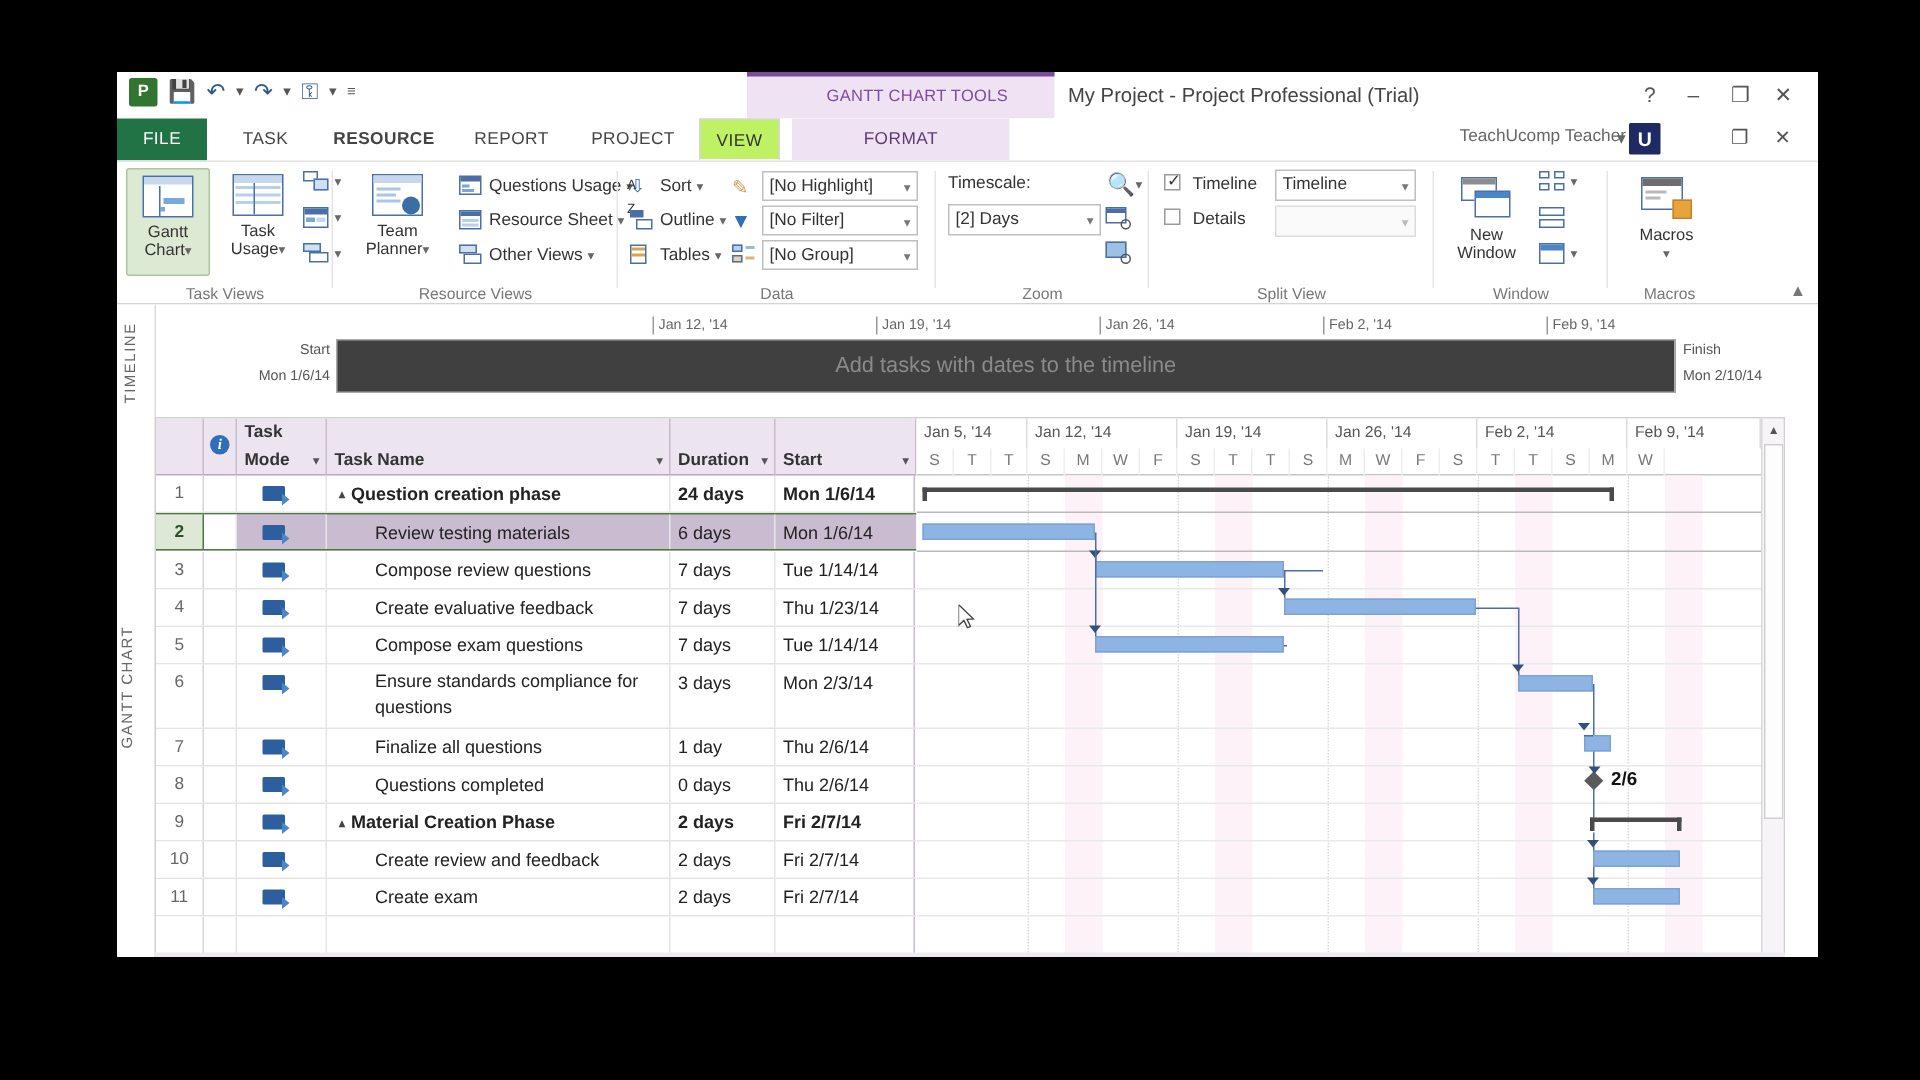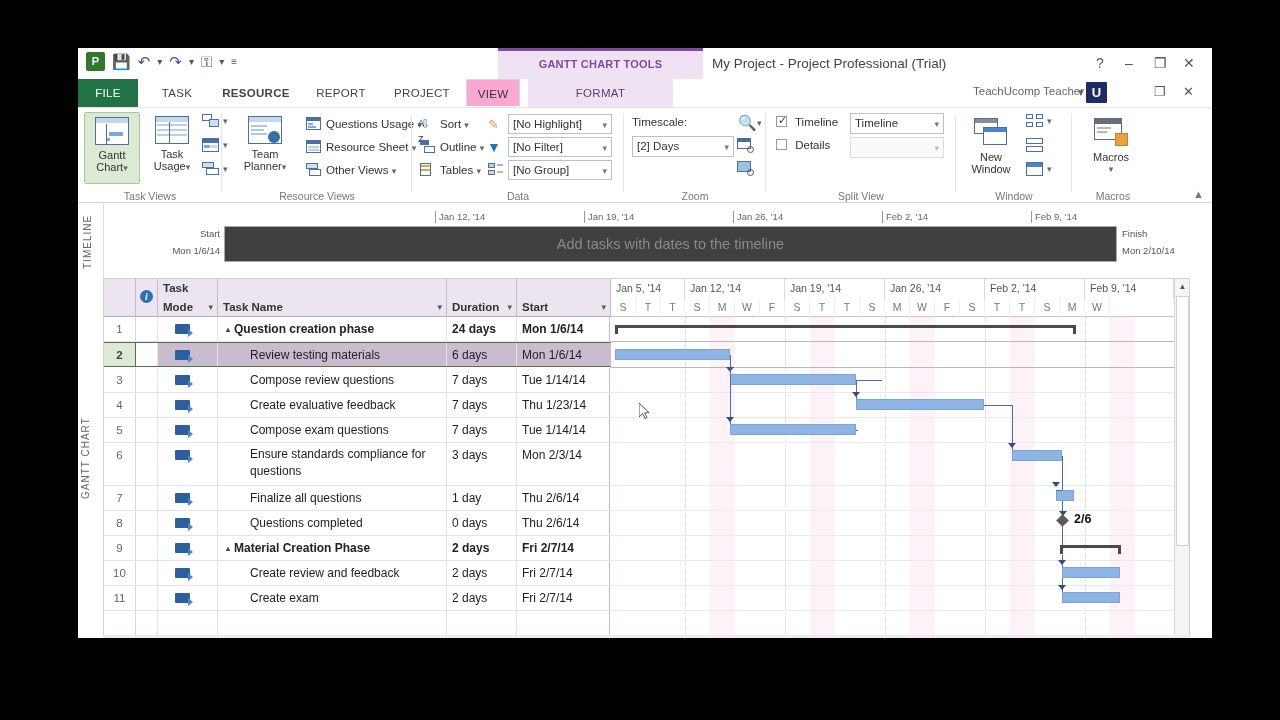--- a/index.html
+++ b/index.html
@@ -38,41 +38,41 @@
     font-family:"Liberation Sans", sans-serif;
   }
   .qat-ic { color:#2e5a8a; font-size:15px; line-height:19px; }
   .qat-ic.small { font-size:10px; color:#555; }
   .gct-tab {
     position:absolute; left:420px; top:0; width:205px; height:31px;
     background:#efe3f3;
   }
   .gct-tab .ul { position:absolute; left:0; top:0; width:205px; height:3px; background:#7e4a9e; }
   .gct-tab span {
-    position:absolute; left:0; top:10px; width:205px; text-align:center;
-    font-size:11px; color:#7e4a9e; letter-spacing:.2px;font-weight:bold;
+    position:absolute; left:0; top:10px; width:227px; text-align:center;
+    font-size:11px; color:#7e4a9e; letter-spacing:.2px;
   }
   .win-title {
     position:absolute; left:634px; top:8px;
     font-size:13.5px; color:#444;
   }
   .win-ctrl { position:absolute; top:7px; font-size:14px; color:#555; cursor:default; }
   .win-ctrl.help { left:1018px; font-size:14px; }
   .win-ctrl.min  { left:1047px; }
   .win-ctrl.rest { left:1076px; }
   .win-ctrl.close{ left:1105px; }
 
   
   .tabsrow { position:absolute; left:0; top:31px; width:1134px; height:28px; background:#fff; }
   .tab {
     position:absolute; top:0; height:28px; line-height:28px;
     font-size:11.5px; color:#444; text-align:center; letter-spacing:.3px;
   }
   .tab.file { left:0; width:60px; background:#217346; color:#fff; font-weight:normal; }
-  .tab.sel { background:#f9a8d4; border:1px solid #d6d6d6; border-bottom:1px solid #fff; color:#333; }
+  .tab.sel { background:#bef264; border:1px solid #d6d6d6; border-bottom:1px solid #fff; color:#333; }
   .tab.format { background:#efe3f3; color:#5d3a73; }
   .acct { position:absolute; left:895px; top:6px; font-size:11.5px; color:#666; }
   .acct-badge {
     position:absolute; left:1008px; top:3px; width:21px; height:21px;
     background:#1f2a63; color:#fff; font-size:13px; font-weight:bold;
     text-align:center; line-height:21px; border-radius:1px;
   }
   .tabsrow .win-ctrl.rest2 { position:absolute; left:1076px; top:5px; font-size:13px; color:#555;}
   .tabsrow .win-ctrl.close2{ position:absolute; left:1105px; top:5px; font-size:13px; color:#555;}
 

